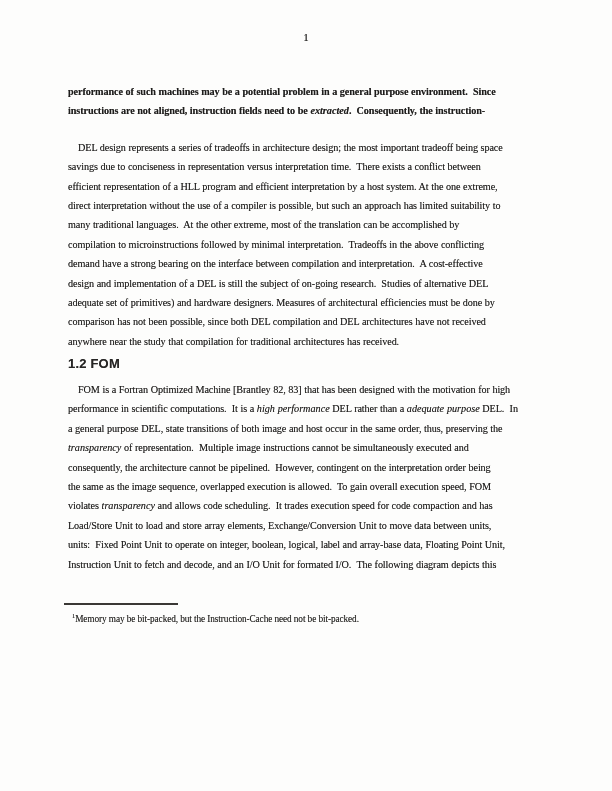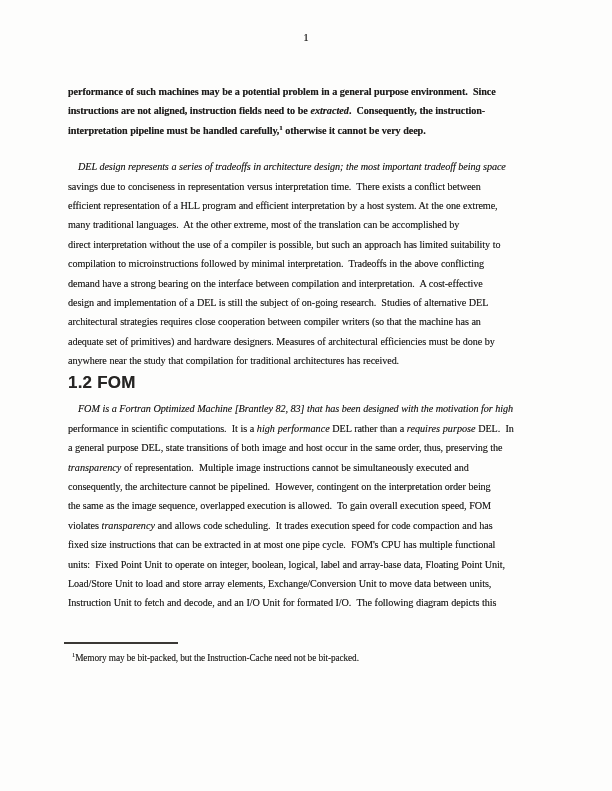--- a/index.html
+++ b/index.html
@@ -32,35 +32,34 @@
     letter-spacing: -0.1px;
     word-spacing: 0.2px;
   }
   .line {
     white-space: pre;
     line-height: 19.4px;
     height: 19.4px;
   }
   .indent-first .line:first-child {
     padding-left: 10px;
-    font-style: italic;
   }
   .para i { letter-spacing: 0; }
   sup {
     font-size: 7px;
     line-height: 0;
     vertical-align: super;
   }
   .para-1 { margin-top: 38px; font-weight: bold; }
   .para-2 { margin-top: 17px; }
   .section-heading {
     margin-top: 5px;
     font-family: "Liberation Sans", "DejaVu Sans", sans-serif;
     font-weight: bold;
-    font-size: 17px;
+    font-size: 13px;
     line-height: 15px;
     letter-spacing: 0.2px;
     color: #262524;
   }
   .para-3 { margin-top: 9px; }
   .footnote-rule {
     margin-top: 29px;
     margin-left: -4px;
     width: 114px;
     height: 2px;
@@ -80,50 +79,48 @@
 </head>
 <body>
 
 <div class="page">
 
   <div class="page-number">1</div>
 
   <div class="para para-1">
       <div class="line">performance of such machines may be a potential problem in a general purpose environment.  Since</div>
       <div class="line">instructions are not aligned, instruction fields need to be <i>extracted</i>.  Consequently, the instruction-</div>
-      <div class="line">interpretation pipeline must be handled carefully,<sup>1</sup> otherwise it cannot be very deep.</div>
     </div>
 
   <div class="para para-2 indent-first">
       <div class="line">DEL design represents a series of tradeoffs in architecture design; the most important tradeoff being space</div>
       <div class="line">savings due to conciseness in representation versus interpretation time.  There exists a conflict between</div>
       <div class="line">efficient representation of a HLL program and efficient interpretation by a host system. At the one extreme,</div>
+      <div class="line">direct interpretation without the use of a compiler is possible, but such an approach has limited suitability to</div>
       <div class="line">many traditional languages.  At the other extreme, most of the translation can be accomplished by</div>
-      <div class="line">direct interpretation without the use of a compiler is possible, but such an approach has limited suitability to</div>
       <div class="line">compilation to microinstructions followed by minimal interpretation.  Tradeoffs in the above conflicting</div>
       <div class="line">demand have a strong bearing on the interface between compilation and interpretation.  A cost-effective</div>
       <div class="line">design and implementation of a DEL is still the subject of on-going research.  Studies of alternative DEL</div>
-      <div class="line">architectural strategies requires close cooperation between compiler writers (so that the machine has an</div>
       <div class="line">adequate set of primitives) and hardware designers. Measures of architectural efficiencies must be done by</div>
+      <div class="line">comparison has not been possible, since both DEL compilation and DEL architectures have not received</div>
       <div class="line">anywhere near the study that compilation for traditional architectures has received.</div>
     </div>
 
   <div class="section-heading">1.2 FOM</div>
 
   <div class="para para-3 indent-first">
       <div class="line">FOM is a Fortran Optimized Machine [Brantley 82, 83] that has been designed with the motivation for high</div>
-      <div class="line">performance in scientific computations.  It is a <i>high performance</i> DEL rather than a <i>requires purpose</i> DEL.  In</div>
+      <div class="line">performance in scientific computations.  It is a <i>high performance</i> DEL rather than a <i>adequate purpose</i> DEL.  In</div>
       <div class="line">a general purpose DEL, state transitions of both image and host occur in the same order, thus, preserving the</div>
       <div class="line"><i>transparency</i> of representation.  Multiple image instructions cannot be simultaneously executed and</div>
       <div class="line">consequently, the architecture cannot be pipelined.  However, contingent on the interpretation order being</div>
       <div class="line">the same as the image sequence, overlapped execution is allowed.  To gain overall execution speed, FOM</div>
       <div class="line">violates <i>transparency</i> and allows code scheduling.  It trades execution speed for code compaction and has</div>
-      <div class="line">fixed size instructions that can be extracted in at most one pipe cycle.  FOM's CPU has multiple functional</div>
+      <div class="line">Load/Store Unit to load and store array elements, Exchange/Conversion Unit to move data between units,</div>
       <div class="line">units:  Fixed Point Unit to operate on integer, boolean, logical, label and array-base data, Floating Point Unit,</div>
-      <div class="line">Load/Store Unit to load and store array elements, Exchange/Conversion Unit to move data between units,</div>
       <div class="line">Instruction Unit to fetch and decode, and an I/O Unit for formated I/O.  The following diagram depicts this</div>
     </div>
 
   <div class="footnote-rule"></div>
 
   <div class="footnote"><sup>1</sup>Memory may be bit-packed, but the Instruction-Cache need not be bit-packed.</div>
 
 </div>
 
 </body></html>

